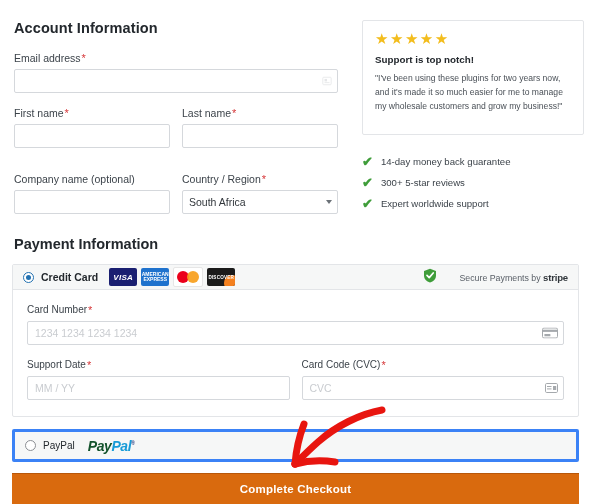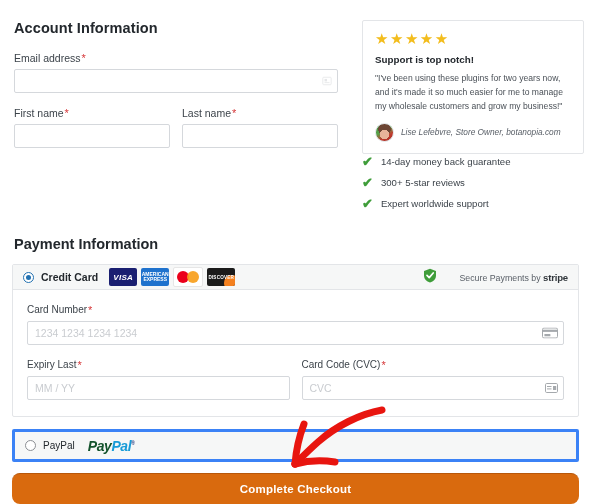--- a/index.html
+++ b/index.html
@@ -273,21 +273,21 @@
   
   .checkout-btn {
     position: absolute;
     left: 12px; top: 461px;
     width: 567px;
     height: 31px;
     box-sizing: border-box;
     background: #d96a0e;
     border: none;
     border-top: 1px solid #b8570a;
-    border-radius: 8px;
+    border-radius: 0;
     color: #fff;
     font-size: 11.5px;
     font-weight: bold;
     font-family: "Liberation Sans", sans-serif;
     cursor: pointer;
     letter-spacing: .2px;
   }
 
   
   .arrow-annot {
@@ -329,30 +329,43 @@
         <input class="txt-input" type="text" value="" placeholder="" style="">
       </div>
       <div class="col">
         <div class="field-label">
           <span>Last name</span><span class="req">*</span>
         </div>
         <input class="txt-input" type="text" value="" placeholder="" style="">
       </div>
     </div>
 
+    <div class="row-two">
+      <div class="col">
+        <div class="field-label">Company name (optional)</div>
+        <input class="txt-input" type="text" value="" placeholder="" style="">
+      </div>
+      <div class="col">
+        <div class="field-label">
+          <span>Country / Region</span><span class="req">*</span>
+        </div>
+        <div class="sel-wrap">
+          <select class="sel-input">
+            <option>South Africa</option>
+          </select>
+          <span class="sel-arrow"></span>
+        </div>
+      </div>
+    </div>
   </div>
 
   <div class="testimonial">
     <div class="stars">★★★★★</div>
     <div class="t-head">Support is top notch!</div>
     <div class="t-quote">"I've been using these plugins for two years now, and it's made it so much easier for me to manage my wholesale customers and grow my business!"</div>
-    <div class="t-foot">
-      <div class="avatar"></div>
-      <div class="t-name">Lise Lefebvre, Store Owner, botanopia.com</div>
-    </div>
   </div>
 
   <div class="benefits">
     <div class="benefit">
       <span class="check">✔</span>
       <span>14-day money back guarantee</span>
     </div>
     <div class="benefit">
       <span class="check">✔</span>
       <span>300+ 5-star reviews</span>
@@ -410,21 +423,21 @@
                 <rect x="1" y="2.2" width="14" height="2.2" fill="#6b7177"></rect>
                 <rect x="2.4" y="6.4" width="6" height="2.4" rx=".5" fill="#6b7177"></rect>
               </svg>
           </span>
         </div>
       </div>
 
       <div class="pay-row-two">
         <div class="col">
           <div class="field-label">
-            <span>Expiry Last</span><span class="req">*</span>
+            <span>Support Date</span><span class="req">*</span>
           </div>
           <input class="txt-input" type="text" value="" placeholder="MM / YY" style="">
         </div>
         <div class="col">
           <div class="field-label">
             <span>Card Code (CVC)</span><span class="req">*</span>
           </div>
           <div class="field-wrap">
             <input class="txt-input" type="text" value="" placeholder="CVC" style="">
             <span class="field-icon" style="opacity:.6">

